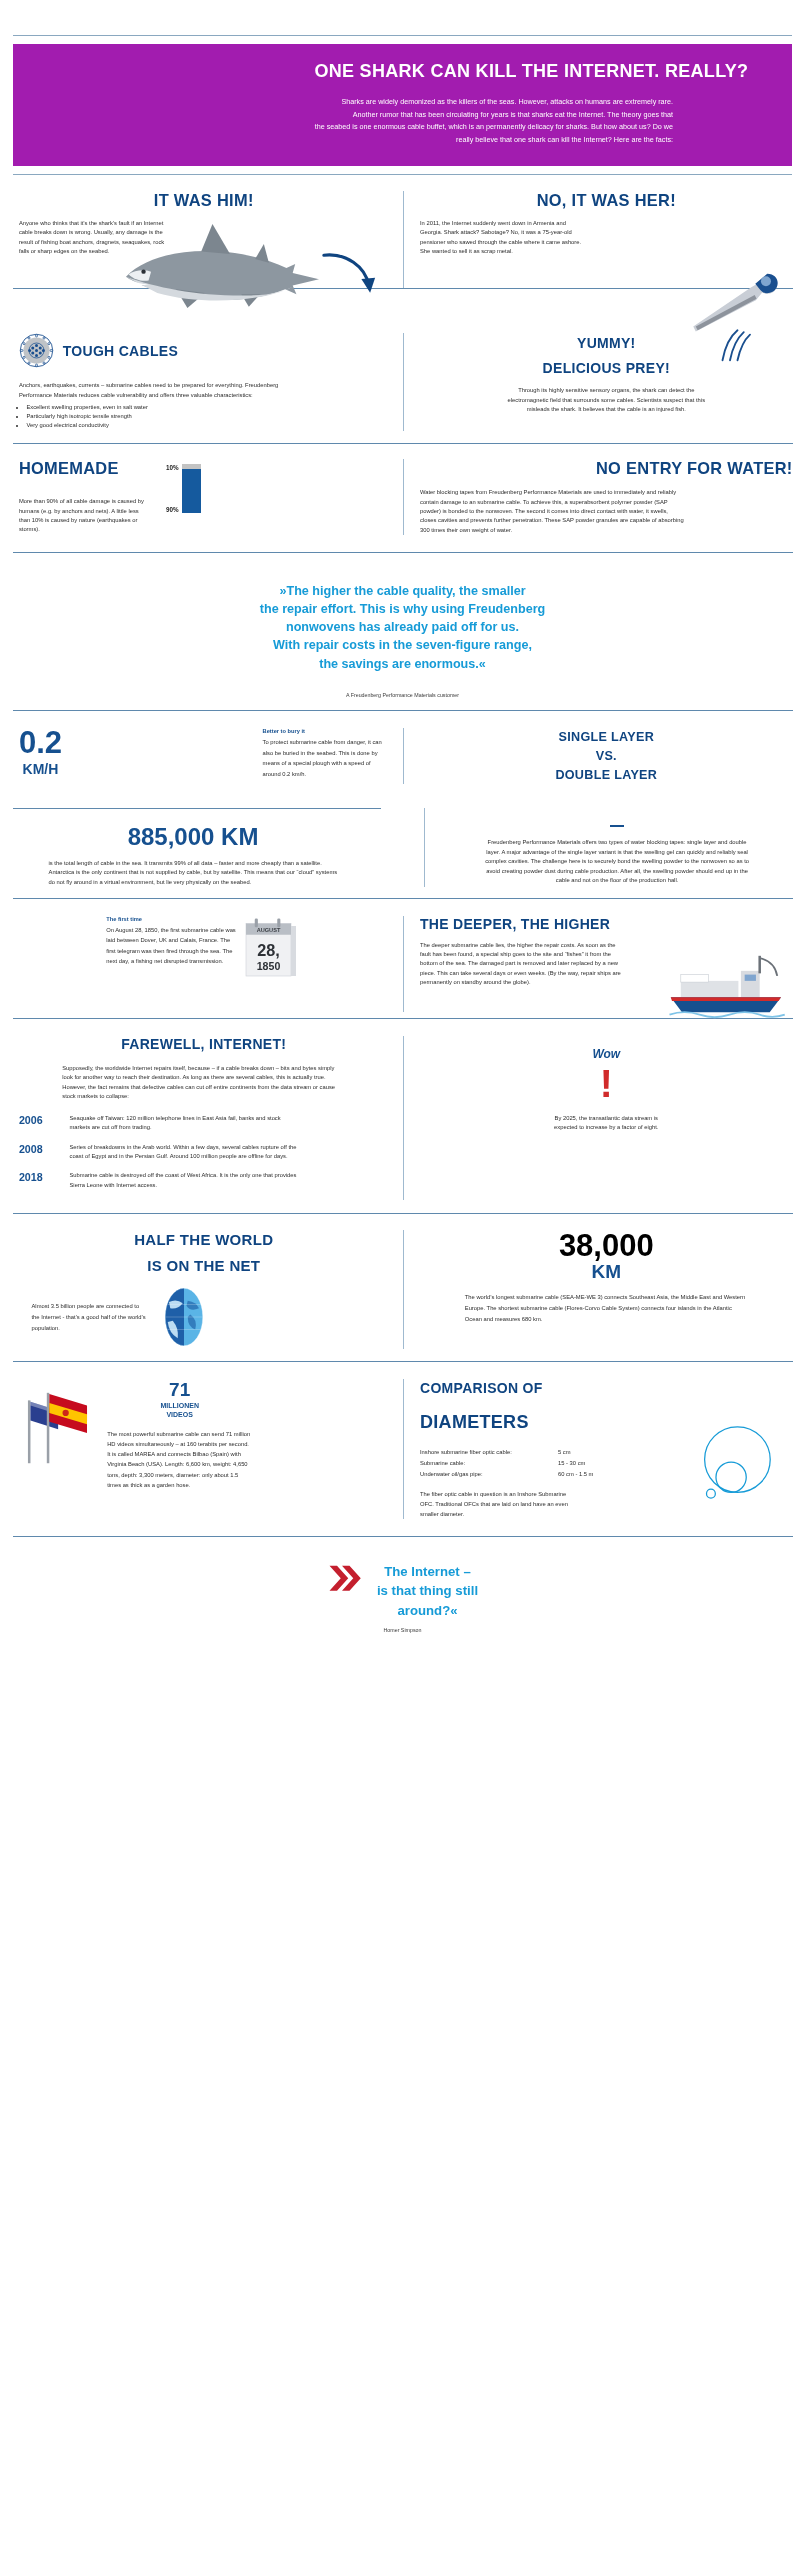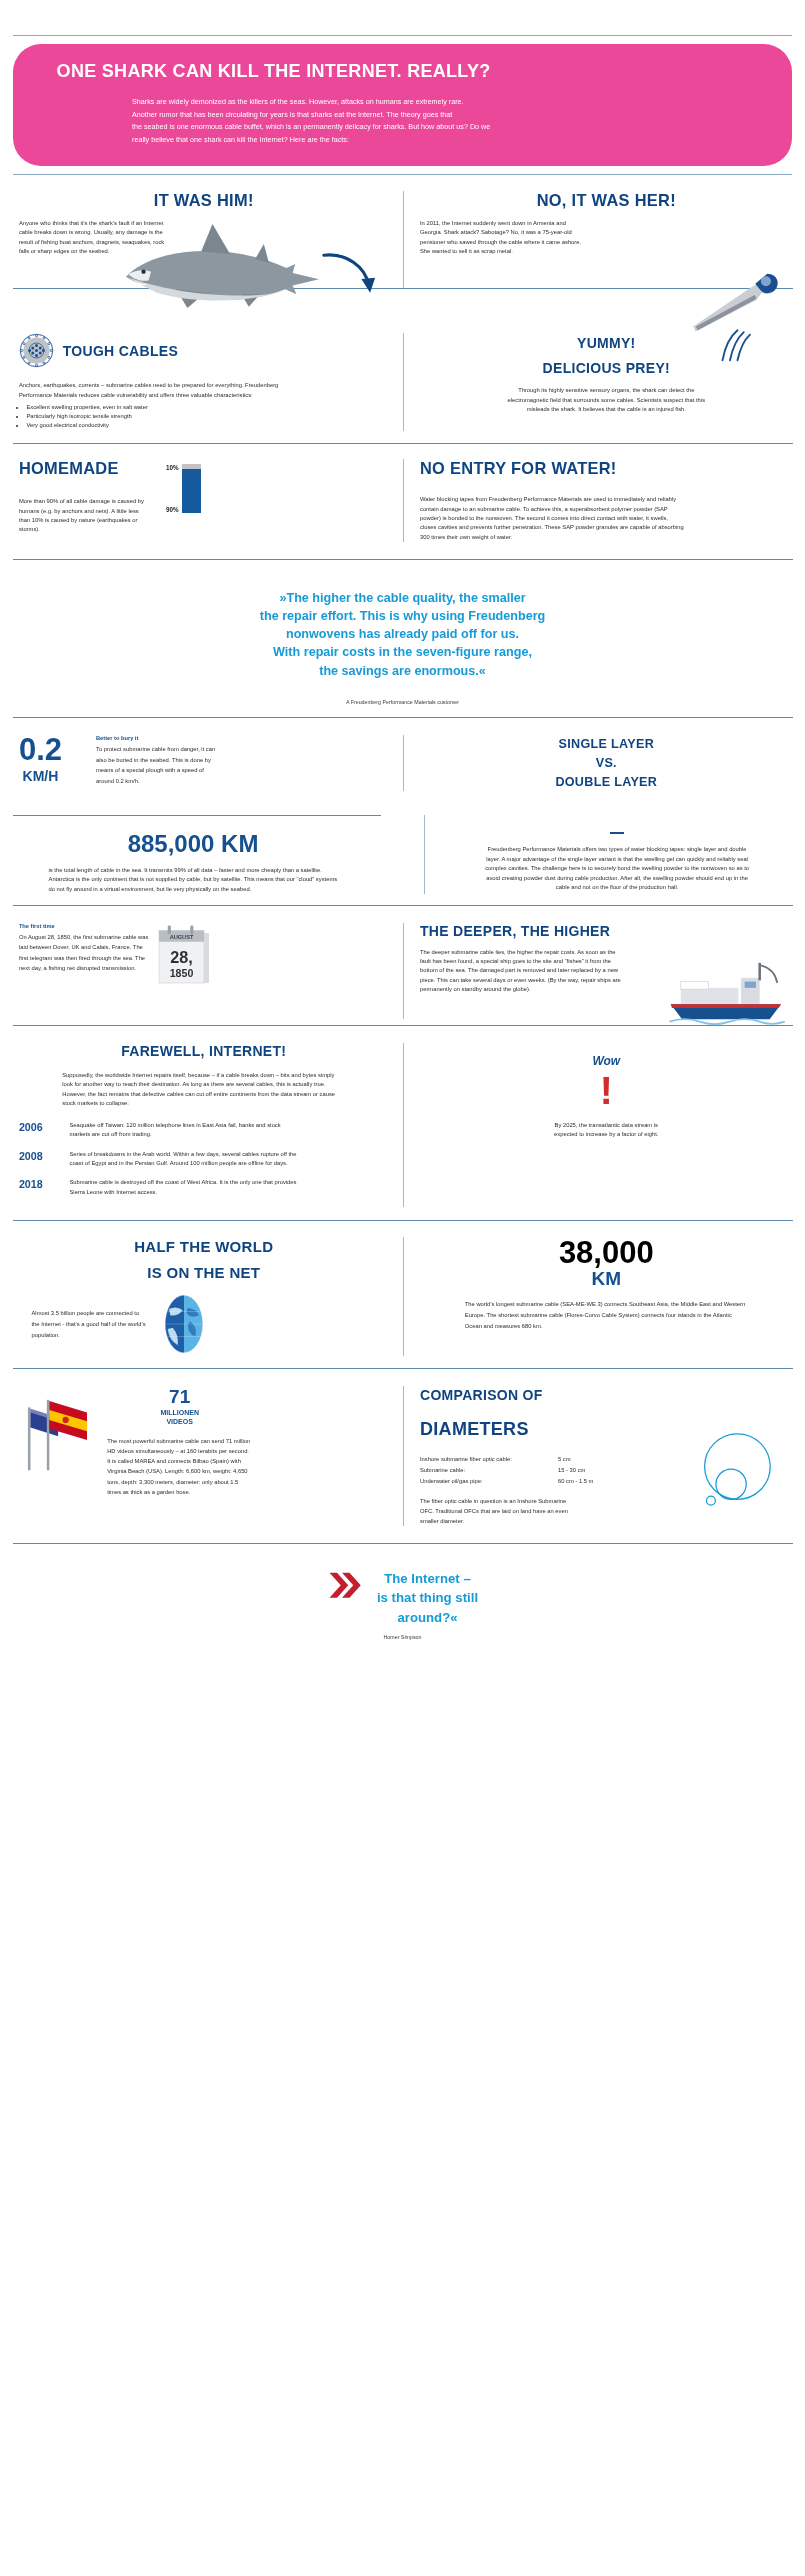--- a/index.html
+++ b/index.html
@@ -6,25 +6,24 @@
   html, body {
     width: 805px;
     background: #ffffff;
     font-family: "Liberation Sans", sans-serif;
   }
   body { padding: 0 12.6px; }
 
   
   .top-rule { border-top: 1.3px solid #8aa8c0; margin: 35px 0 7.5px 0; }
   .hero {
-    background: #ec4899;
+    background: #a21caf;
     color: #fff;
-    text-align: left;
+    text-align: right;
     padding: 17.6px 44px 20px 44px;
-    border-radius: 28px;
   }
   .hero h1 {
     font-size: 18px;
     font-weight: bold;
     letter-spacing: 0.3px;
     margin-bottom: 14px;
   }
   .hero p {
     font-size: 7.2px;
     line-height: 1.75;
@@ -76,52 +75,52 @@
   
   .s3 { padding: 15px 0 16.4px 0; }
   .s3 .col-l { padding-left: 6.3px; display: flex; gap: 15px; align-items: flex-start; }
   .s3 .col-l h2 { margin-bottom: 19px; }
   .s3 .col-l p { width: 132px; }
   .bar-chart { display: flex; align-items: stretch; gap: 3.8px; margin-top: 5px; }
   .bar-labels { display: flex; flex-direction: column; justify-content: space-between;
                 font-size: 6.3px; font-weight: bold; color: #1a1a1a; height: 49px; }
   .bar { width: 19px; height: 49px; background: #c3c3c3; position: relative; }
   .bar-fill { position: absolute; bottom: 0; left: 0; right: 0; height: 90%; background: #155a9e; }
-  .s3 .col-r h2 { margin-bottom: 17px; }
+  .s3 .col-r h2 { margin-bottom: 10px; text-align: right; }
   .s3 .col-r p { width: 264px; }
 
   
   .quote-band { text-align: center; padding: 29px 0 12.6px 0; }
   .quote-band .q {
     color: #169bd7; font-weight: bold; font-size: 12.6px; line-height: 1.45;
   }
   .quote-band .attrib { font-size: 5.3px; color: #3a3a3a; margin-top: 19px; }
 
   
   .s4 { padding: 16.4px 0 12.6px 0; }
-  .s4 .col-l { padding-left: 6.3px; display: flex; gap: 34px; }
+  .s4 .col-l { padding-left: 6.3px; display: flex; gap: 34px; justify-content: space-between; }
   .big-num { color: #16508f; font-weight: bold; font-size: 31px; line-height: .95; }
   .big-unit { color: #16508f; font-weight: bold; font-size: 14px; text-align: center; margin-top: 3.8px; }
   .sub-h { color: #16508f; font-weight: bold; font-size: 5.7px; margin-bottom: 3.1px; }
   .s4 .col-l p { width: 126px; line-height: 1.85; }
   .s4 .col-r { text-align: center; }
   .s4 .col-r h2 { font-size: 12.6px; line-height: 1.5; }
 
   
   .s5 { padding: 11.3px 0 11.3px 0; gap: 43px; }
   .s5 .col-l { padding-left: 6.3px; text-align: center; }
   .s5 .num { color: #16508f; font-weight: bold; font-size: 24px; margin-bottom: 7.5px; }
   .s5 .col-l p { width: 289px; margin: 0 auto; text-align: left; }
   .s5 .col-r { text-align: center; padding-top: 10px; }
   .s5 .col-r p { width: 264px; margin: 0 auto; }
   .dash { width: 14px; height: 2.5px; background: #16508f; margin: 6.3px auto 11.3px auto; }
 
   
   .s6 { padding: 16.4px 0 6.3px 0; min-height: 119px; }
-  .s6 .col-l { padding-left: 6.3px; display: flex; gap: 3px; }
+  .s6 .col-l { padding-left: 6.3px; display: flex; gap: 3px; justify-content: center; }
   .s6 .col-l p { width: 132px; line-height: 1.8; }
   .s6 .col-r h2 { margin-bottom: 8.8px; }
   .s6 .col-r p { width: 201px; }
 
   
   .s7 { padding: 16.4px 0 12.6px 0; }
   .s7 .col-l { padding-left: 6.3px; }
   .s7 h2 { text-align: center; margin-bottom: 12px; }
   .s7 .lead { width: 283px; margin: 0 auto 12.6px auto; }
   .yr-row { display: flex; gap: 12.6px; margin-bottom: 10px; align-items: flex-start; }

